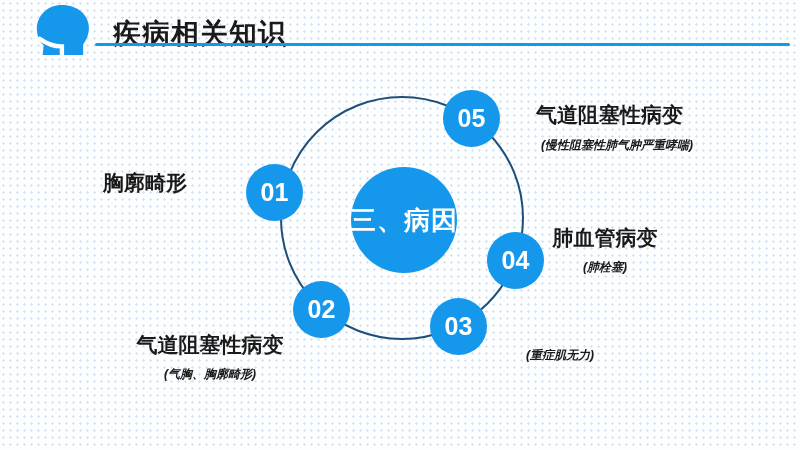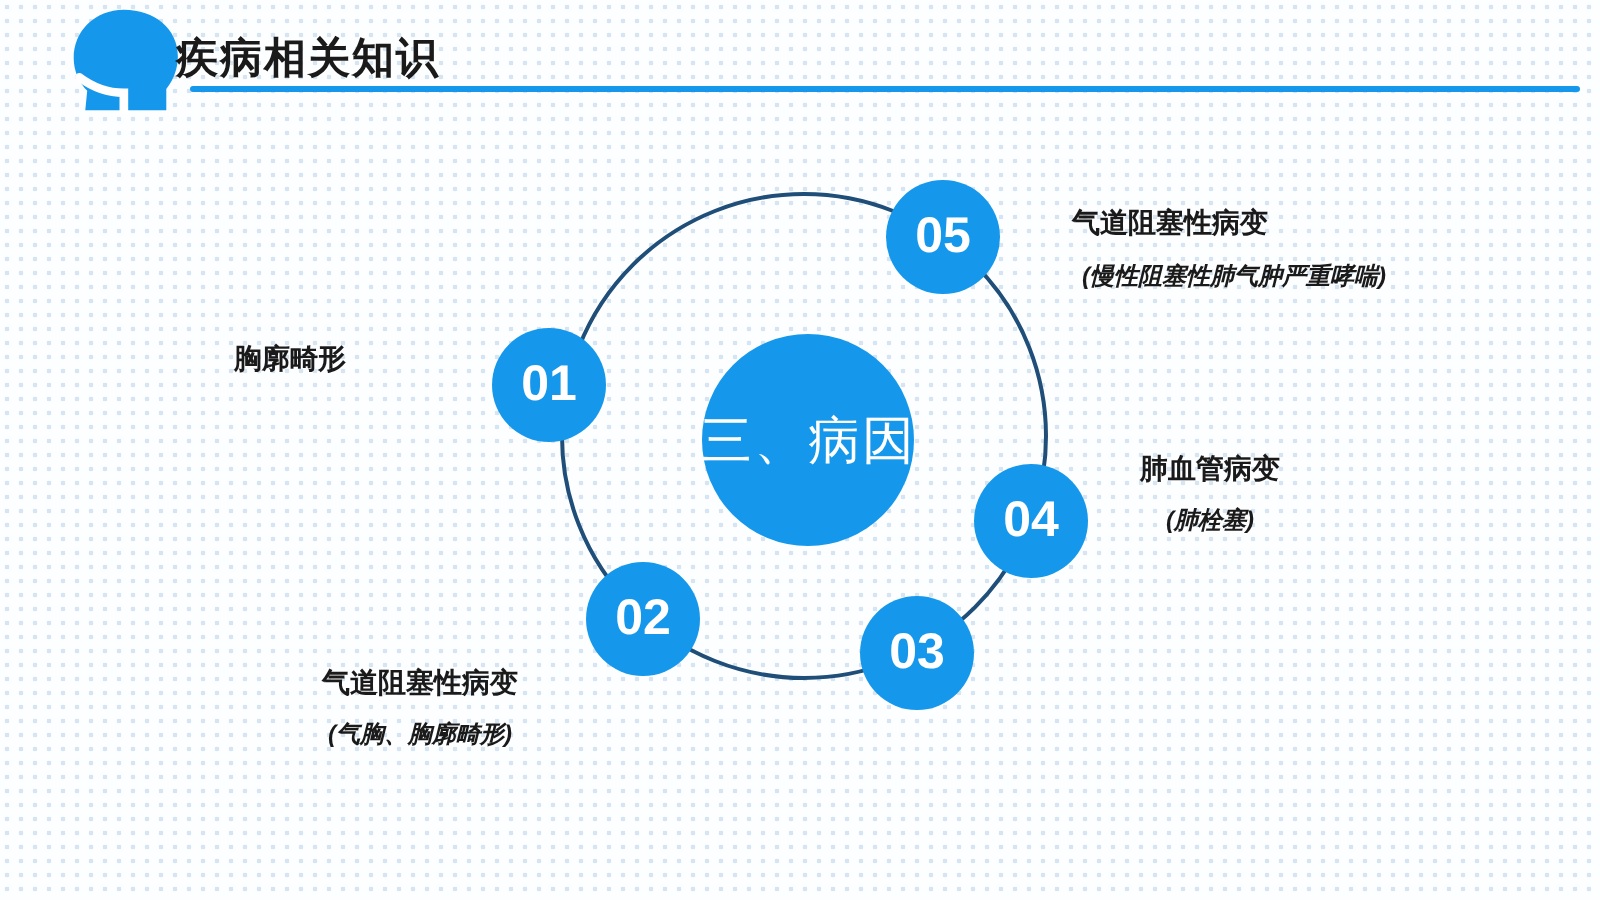--- a/index.html
+++ b/index.html
@@ -13,57 +13,57 @@
     overflow:hidden;
     background-color:#fdfeff;
     background-image:radial-gradient(circle,#d7e5f2 1.1px,rgba(255,255,255,0) 1.3px);
     background-size:7px 7px;
   }
   
   .header-icon{
     position:absolute;left:29px;top:3px;width:62px;height:54px;
   }
   .slide-title{
-    position:absolute;left:88px;top:15px;
-    font-size:21px;font-weight:bold;color:#1a1a1a;
+    position:absolute;left:113px;top:15px;
+    font-size:28px;font-weight:bold;color:#1a1a1a;
     letter-spacing:1px;white-space:nowrap;text-align:center;
   }
   .title-underline{
     position:absolute;left:95px;top:43px;width:695px;height:3px;
     background:#1598eb;border-radius:2px;
   }
   
   .cycle-ring{
     position:absolute;left:280px;top:96px;width:244px;height:244px;
     border:2px solid #1f4e79;border-radius:50%;
     box-sizing:border-box;
   }
   .center-circle{
     position:absolute;left:351px;top:167px;width:106px;height:106px;
     background:#1598eb;border-radius:50%;
     display:flex;align-items:center;justify-content:center;
-    color:#ffffff;font-size:26px;font-weight:normal;letter-spacing:1px;
+    color:#ffffff;font-size:26px;font-weight:bold;letter-spacing:1px;
     white-space:nowrap;
   }
   .node{
     position:absolute;width:57px;height:57px;border-radius:50%;
     background:#1598eb;
     display:flex;align-items:center;justify-content:center;
     color:#ffffff;font-size:25px;font-weight:bold;
   }
   .node-01{left:246px;top:164px;}
   .node-02{left:293px;top:281px;}
   .node-03{left:430px;top:298px;}
   .node-04{left:487px;top:232px;}
   .node-05{left:443px;top:90px;align-items:center;}
   
   .label{
     position:absolute;text-align:center;color:#1a1a1a;white-space:nowrap;
   }
-  .label-title{font-size:14px;font-weight:bold;line-height:1;}
+  .label-title{font-size:21px;font-weight:bold;line-height:1;}
   .label-sub{font-size:12px;font-weight:bold;line-height:1;margin-top:13px;font-style:italic;}
   .label-01{left:35px;top:172px;width:220px;}
   .label-02{left:100px;top:334px;width:220px;}
   .label-03{left:450px;top:336px;width:220px;}
   .label-04{left:495px;top:227px;width:220px;}
   .label-05{left:536px;top:104px;width:240px;text-align:left;}
   .label-05 .label-sub{margin-top:14px;margin-left:5px;}
 </style>
 </head>
 <body>
@@ -99,20 +99,21 @@
   </div>
 
   <div class="label label-01">
     <div class="label-title">胸廓畸形</div>
   </div>
   <div class="label label-02">
     <div class="label-title">气道阻塞性病变</div>
     <div class="label-sub">(气胸、胸廓畸形)</div>
   </div>
   <div class="label label-03">
+    <div class="label-sub">(重症肌无力)</div>
   </div>
   <div class="label label-04">
     <div class="label-title">肺血管病变</div>
     <div class="label-sub">(肺栓塞)</div>
   </div>
   <div class="label label-05">
     <div class="label-title">气道阻塞性病变</div>
     <div class="label-sub">(慢性阻塞性肺气肿严重哮喘)</div>
   </div>
 

